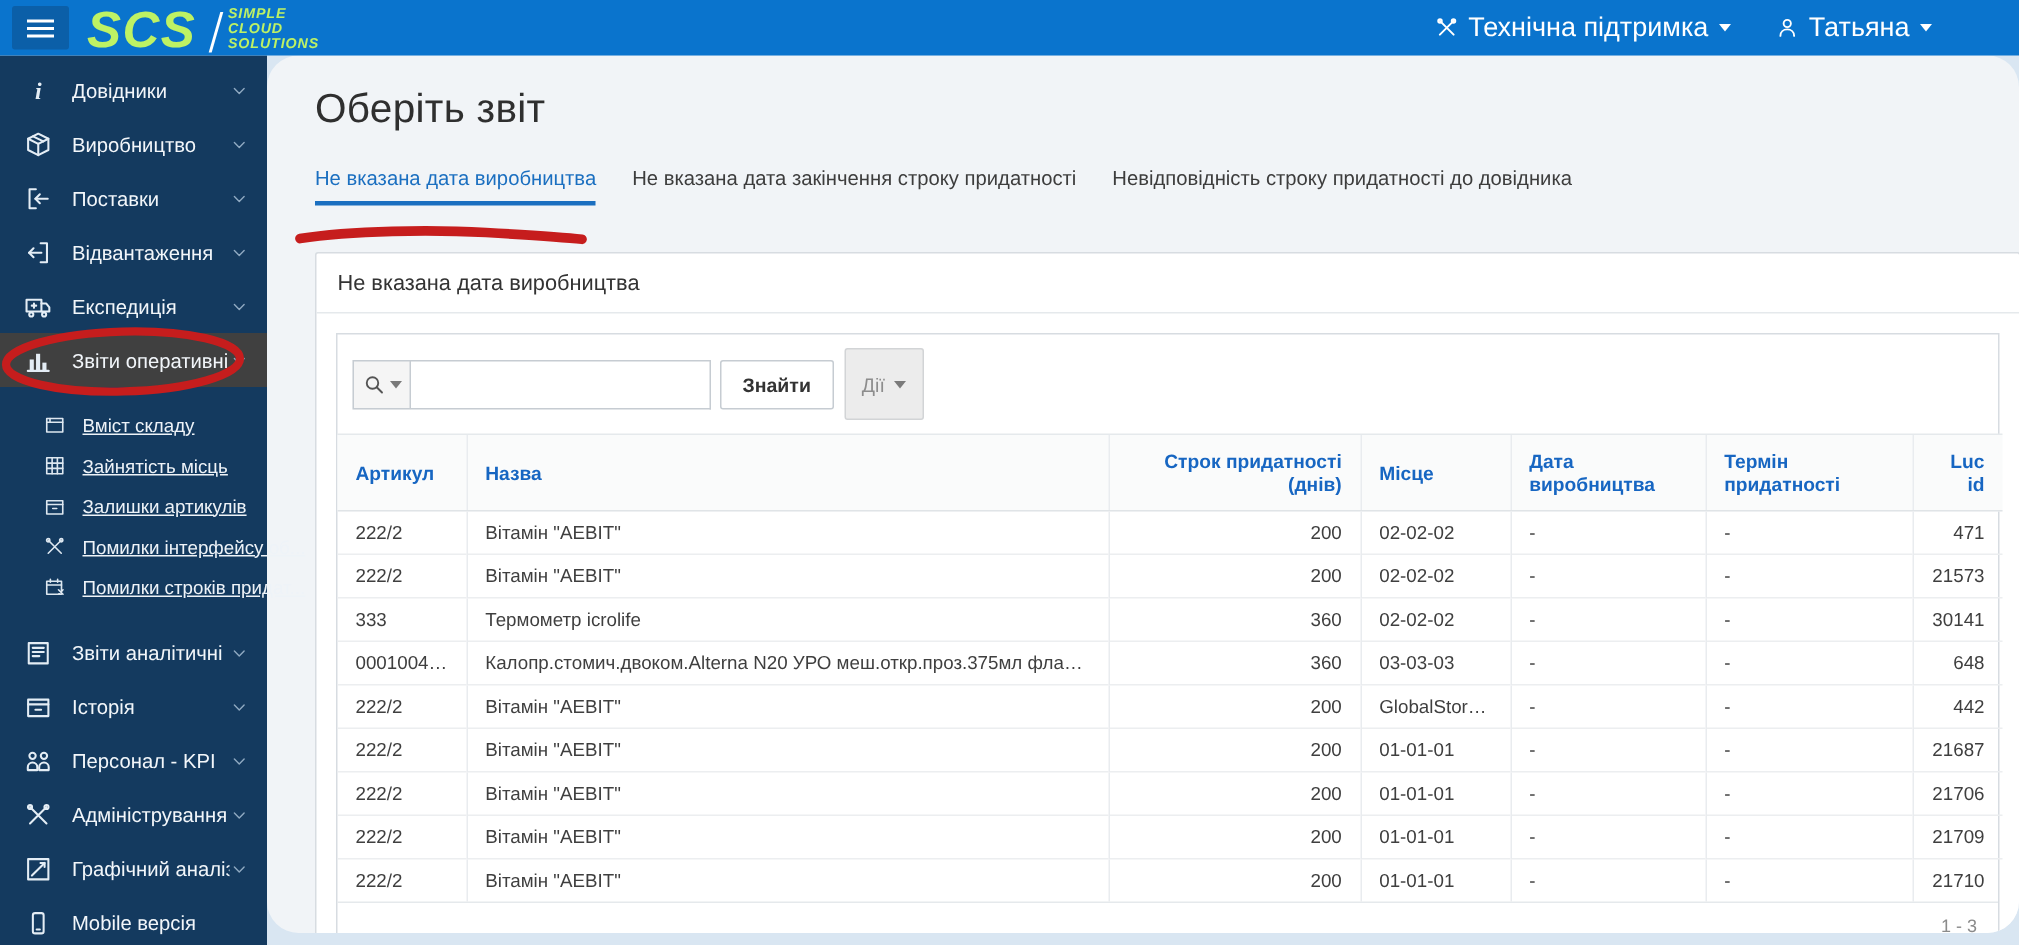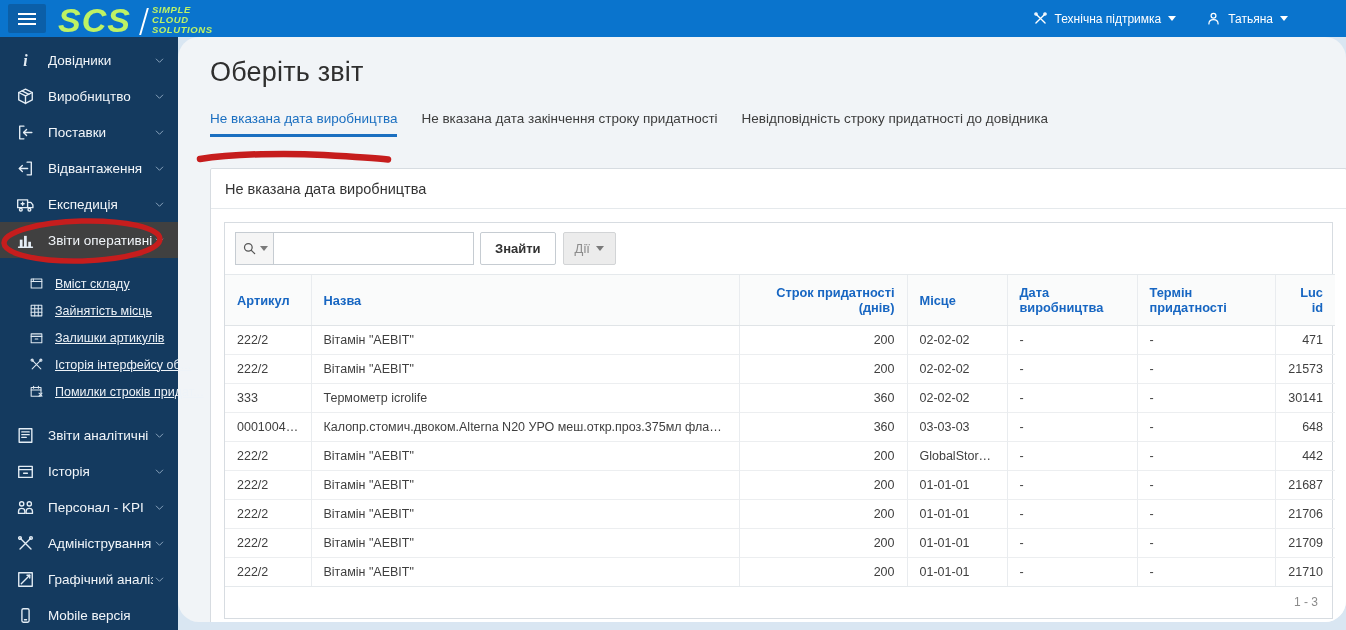--- a/index.html
+++ b/index.html
@@ -19,21 +19,21 @@
     width:38px; height:29px; margin-left:8px; background:#0b5fa8; border-radius:2px;
     display:flex; flex-direction:column; justify-content:center; align-items:center; gap:3px;
     cursor:pointer; flex:none;
   }
   .hamburger-box i { display:block; width:18px; height:2px; background:#fff; }
   .logo { display:flex; align-items:flex-end; margin-left:12px; color:#bef264; cursor:pointer; }
   .logo-main { font-size:34px; line-height:30px; font-weight:800; font-style:italic; letter-spacing:1px; }
   .logo-divider { width:2px; height:27px; background:#fff; transform:skewX(-16deg); margin:2px 7px 0 12px; }
   .logo-sub { font-style:italic; font-weight:700; font-size:9.5px; line-height:10px; letter-spacing:.6px; margin-top:2px; }
   .topbar-right { margin-left:auto; margin-right:58px; display:flex; align-items:center; gap:30px; }
-  .topbar-menu { display:flex; align-items:center; gap:7px; color:#fff; font-size:12px; cursor:pointer; }
+  .topbar-menu { display:flex; align-items:center; gap:7px; color:#fff; font-size:18px; cursor:pointer; }
   .topbar-menu svg { display:block; }
   .caret { width:0; height:0; border-left:4px solid transparent; border-right:4px solid transparent; border-top:5px solid #fff; }
   .caret.gray { border-top-color:#7a7a7a; }
   
   .sidebar {
     position:absolute; top:37px; left:0; bottom:0; width:178px;
     background:#143a5f; z-index:15; padding-top:5px;
   }
   .nav-item {
     height:36px; display:flex; align-items:center; padding:0 12px 0 16px;
@@ -67,21 +67,21 @@
     width:39px; height:33px; background:#f5f5f5; border:1px solid #c6ccd2;
     display:flex; align-items:center; justify-content:center; gap:3px; color:#555; cursor:pointer; flex:none;
   }
   .search-btn svg { display:block; }
   .search-input { width:200px; height:33px; border:1px solid #c6ccd2; border-left:none; padding:0 8px; font-size:13px; font-family:inherit; outline:none; }
   .btn-find {
     height:33px; margin-left:6px; padding:0 14px; background:#fff; border:1px solid #c6ccd2; border-radius:2px;
     font-weight:700; font-size:13px; color:#333; font-family:inherit; cursor:pointer;
   }
   .btn-actions {
-    height:33px; margin-left:7px; padding:0 11px; background:#ececec; border:1px solid #d2d4d6; border-radius:2px;
+    height:48px; margin-left:7px; padding:0 11px; background:#ececec; border:1px solid #d2d4d6; border-radius:2px;
     font-size:13px; color:#8d8d8d; font-family:inherit; cursor:pointer; display:flex; align-items:center; gap:6px;
   }
   .grid { width:100%; border-collapse:collapse; table-layout:fixed; font-size:12.5px; }
   .grid th {
     color:#1766c2; font-weight:700; text-align:left; font-size:12.8px;
     padding:10px 12px; background:#fafbfb;
     border-top:1px solid #e5e9ec; border-bottom:1px solid #e0e4e7;
   }
   .grid td { padding:7px 12px; border-top:1px solid #ecEEf0; border-top:1px solid #eceef0; color:#3f3f3f; overflow:hidden; white-space:nowrap; text-overflow:ellipsis; }
   .grid th + th, .grid td + td { border-left:1px solid #e9ecef; }
@@ -223,21 +223,21 @@
           <path d="M7.4 10.8 h3.2"></path>
         </svg>
         <span class="sub-label">Залишки артикулів</span>
       </div>
       <div class="sub-item">
         <svg viewBox="0 0 18 18" fill="none" stroke="currentColor" stroke-width="1.3" stroke-linecap="round" stroke-linejoin="round" class="icon">
           <path d="M3.8 3.8 L14.2 14.2 M14.2 3.8 L3.8 14.2"></path>
           <circle cx="3.8" cy="3.8" r="1.3"></circle>
           <circle cx="14.2" cy="3.8" r="1.3"></circle>
         </svg>
-        <span class="sub-label">Історія інтерфейсу об...</span>
+        <span class="sub-label">Помилки інтерфейсу об...</span>
       </div>
       <div class="sub-item">
         <svg viewBox="0 0 18 18" fill="none" stroke="currentColor" stroke-width="1.3" stroke-linecap="round" stroke-linejoin="round" class="icon">
           <rect x="2.6" y="4.2" width="11.8" height="10.4"></rect>
           <path d="M2.6 7.2 H14.4 M5.5 2.6 V5 M11.3 2.6 V5"></path>
           <path d="M12 11 L15.6 14.6 M15.6 11 L12 14.6"></path>
         </svg>
         <span class="sub-label">Помилки строків придат...</span>
       </div>
     </div>

